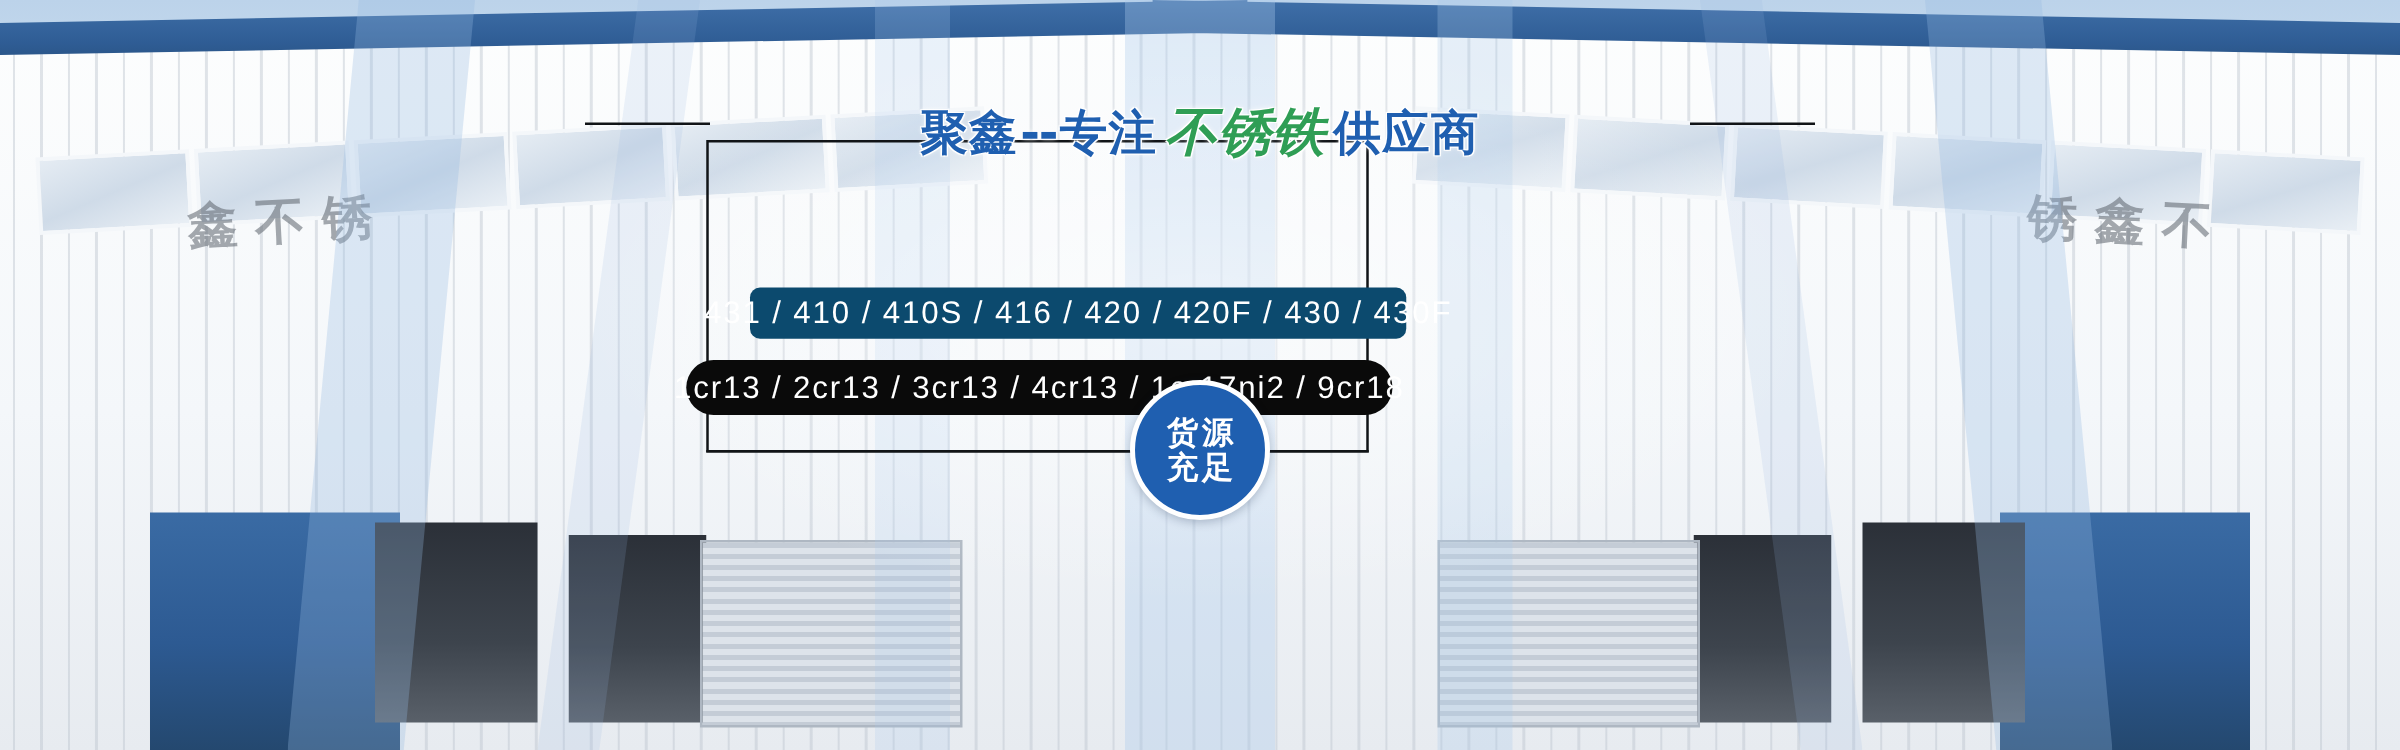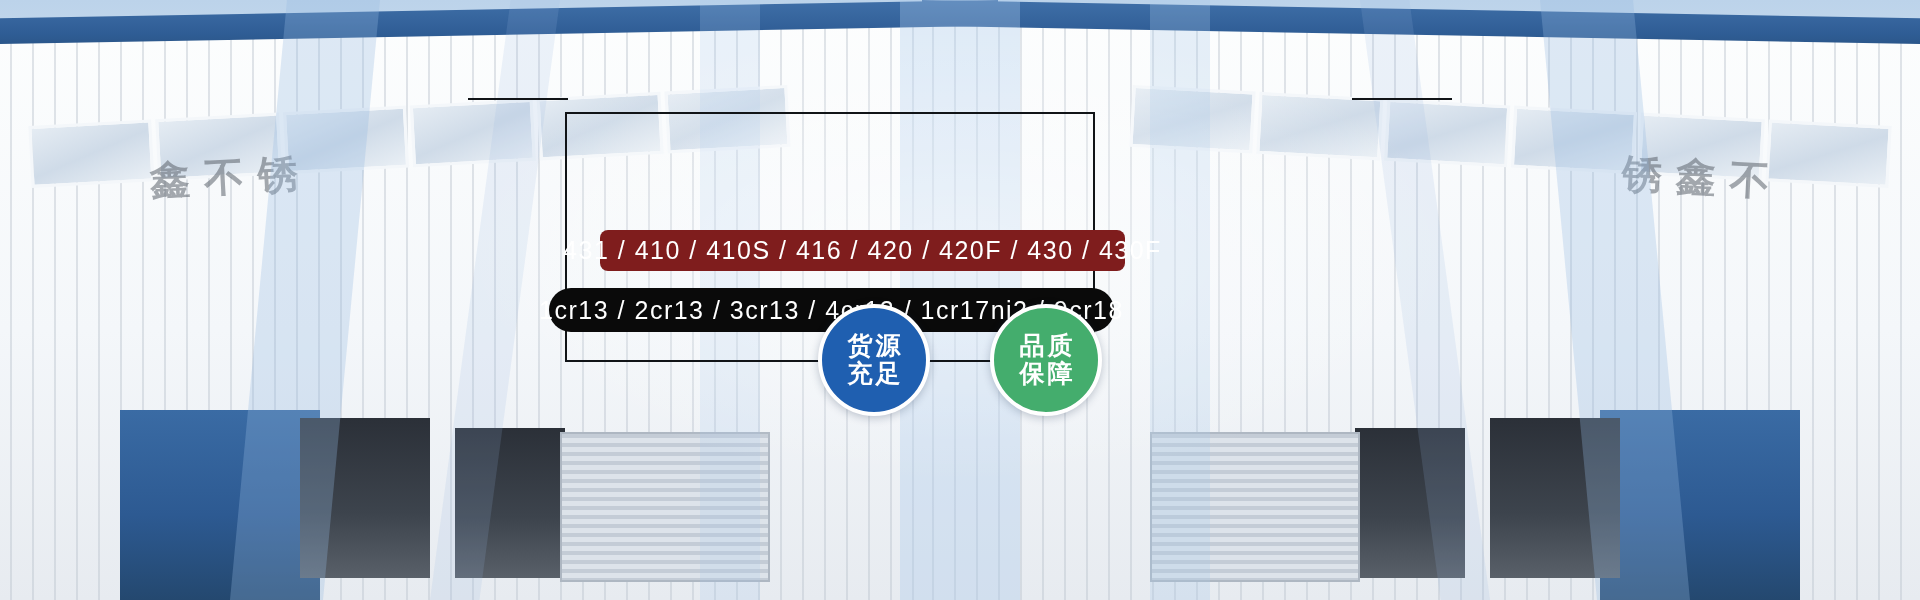--- a/index.html
+++ b/index.html
@@ -156,21 +156,21 @@
   
   .pill {
     position:absolute;
     display:flex; align-items:center; justify-content:center;
     color:#ffffff; white-space:nowrap;
     font-family:"Liberation Sans", sans-serif;
     font-size:25px; font-weight:400; letter-spacing:1.5px;
   }
   .pill-blue {
     left:600px; top:230px; width:525px; height:41px;
-    background:#7f1d1d; border-radius:8px;
+    background:#0c4a6e; border-radius:8px;
   }
   .pill-black {
     left:549px; top:288px; width:565px; height:44px;
     background:#0a0a0a; border-radius:22px;
   }
 
   
   .badge-line {
     position:absolute; left:565px; top:360px; width:530px; height:2px;
     background:#111417;
@@ -252,32 +252,31 @@
 
     <div class="veil"></div>
   </div>
 
   <div class="content">
 
     <div class="frame"></div>
     <div class="hl-rule l"></div>
     <div class="hl-rule r"></div>
 
+    <div class="headline">
+      <span class="seg hl-blue">聚鑫</span><span class="seg hl-dash">--</span><span class="seg hl-blue">专注</span><span class="seg hl-green">不锈铁</span><span class="seg hl-blue">供应商</span>
+    </div>
 
     <div class="pill pill-blue">431 / 410  / 410S / 416 / 420 / 420F / 430 / 430F</div>
 
     <div class="pill pill-black">1cr13  /  2cr13  /  3cr13  /  4cr13  /  1cr17ni2  /  9cr18</div>
 
     <div class="badge-line"></div>
 
     <div class="badges">
       <div class="badge blue">
         <span>货源</span>
         <span>充足</span>
       </div>
-      <div class="badge green">
-        <span>品质</span>
-        <span>保障</span>
-      </div>
     </div>
 
   </div>
 </div>
 
 </body></html>

